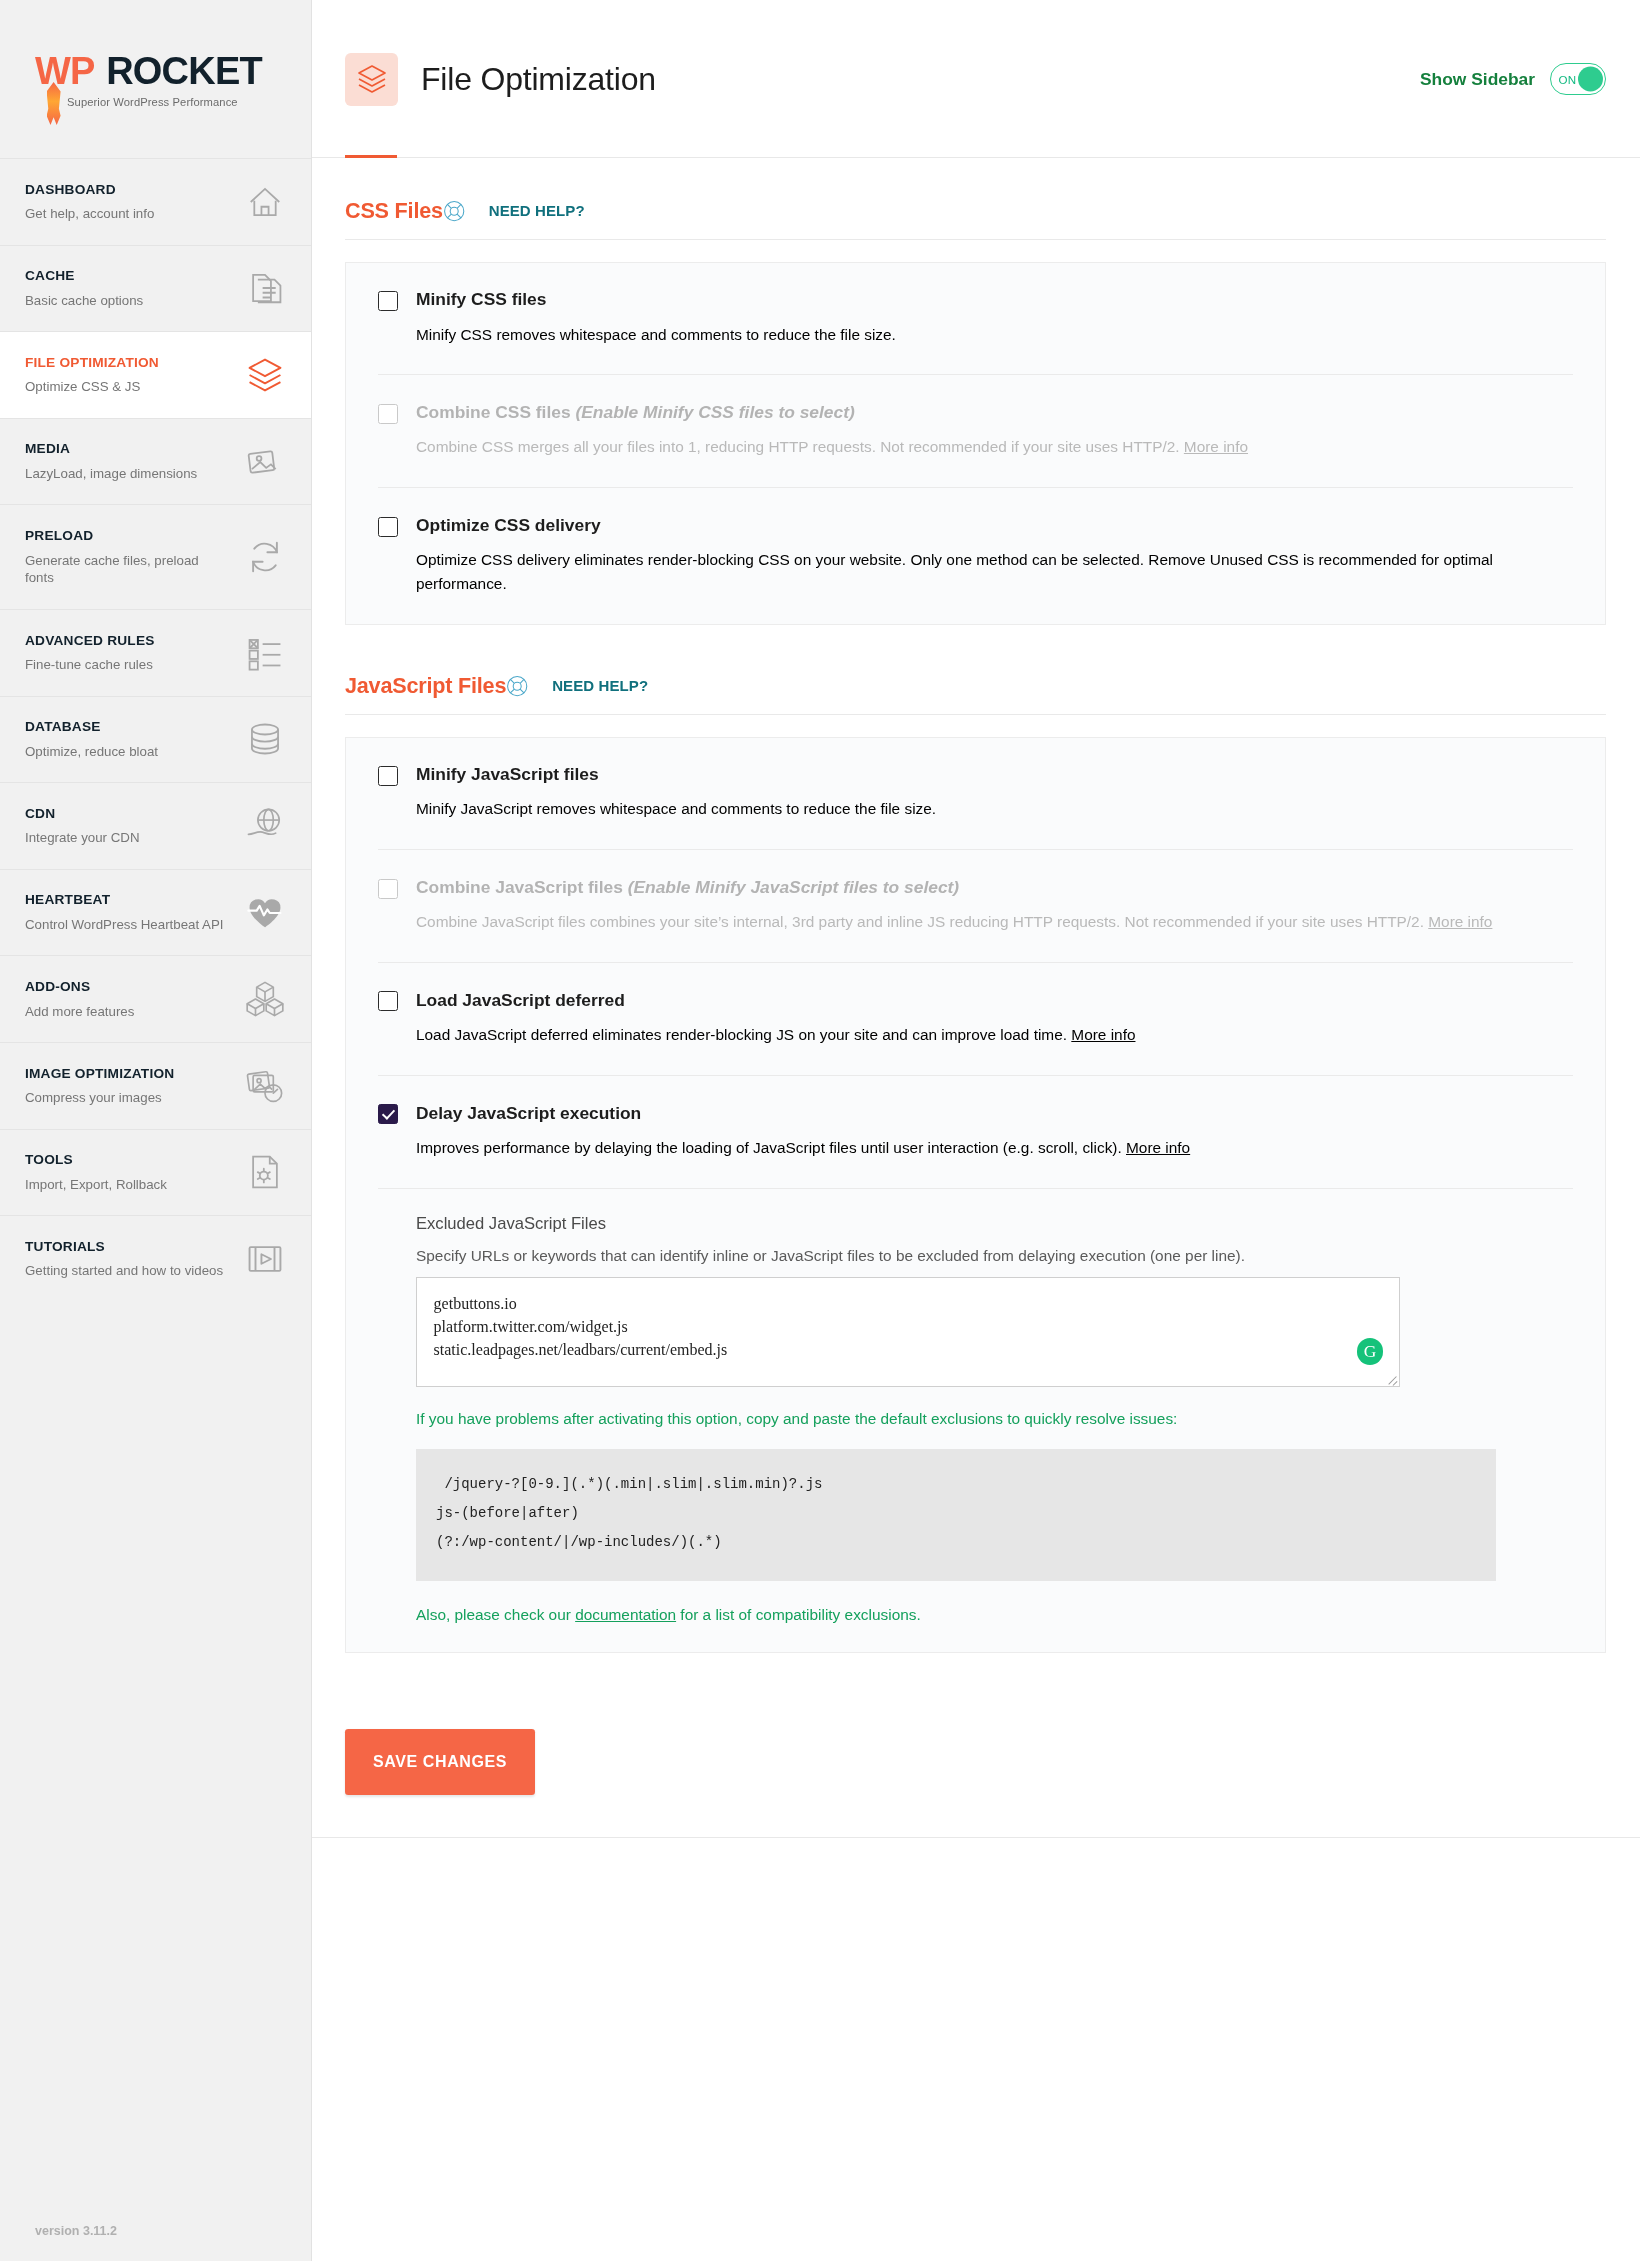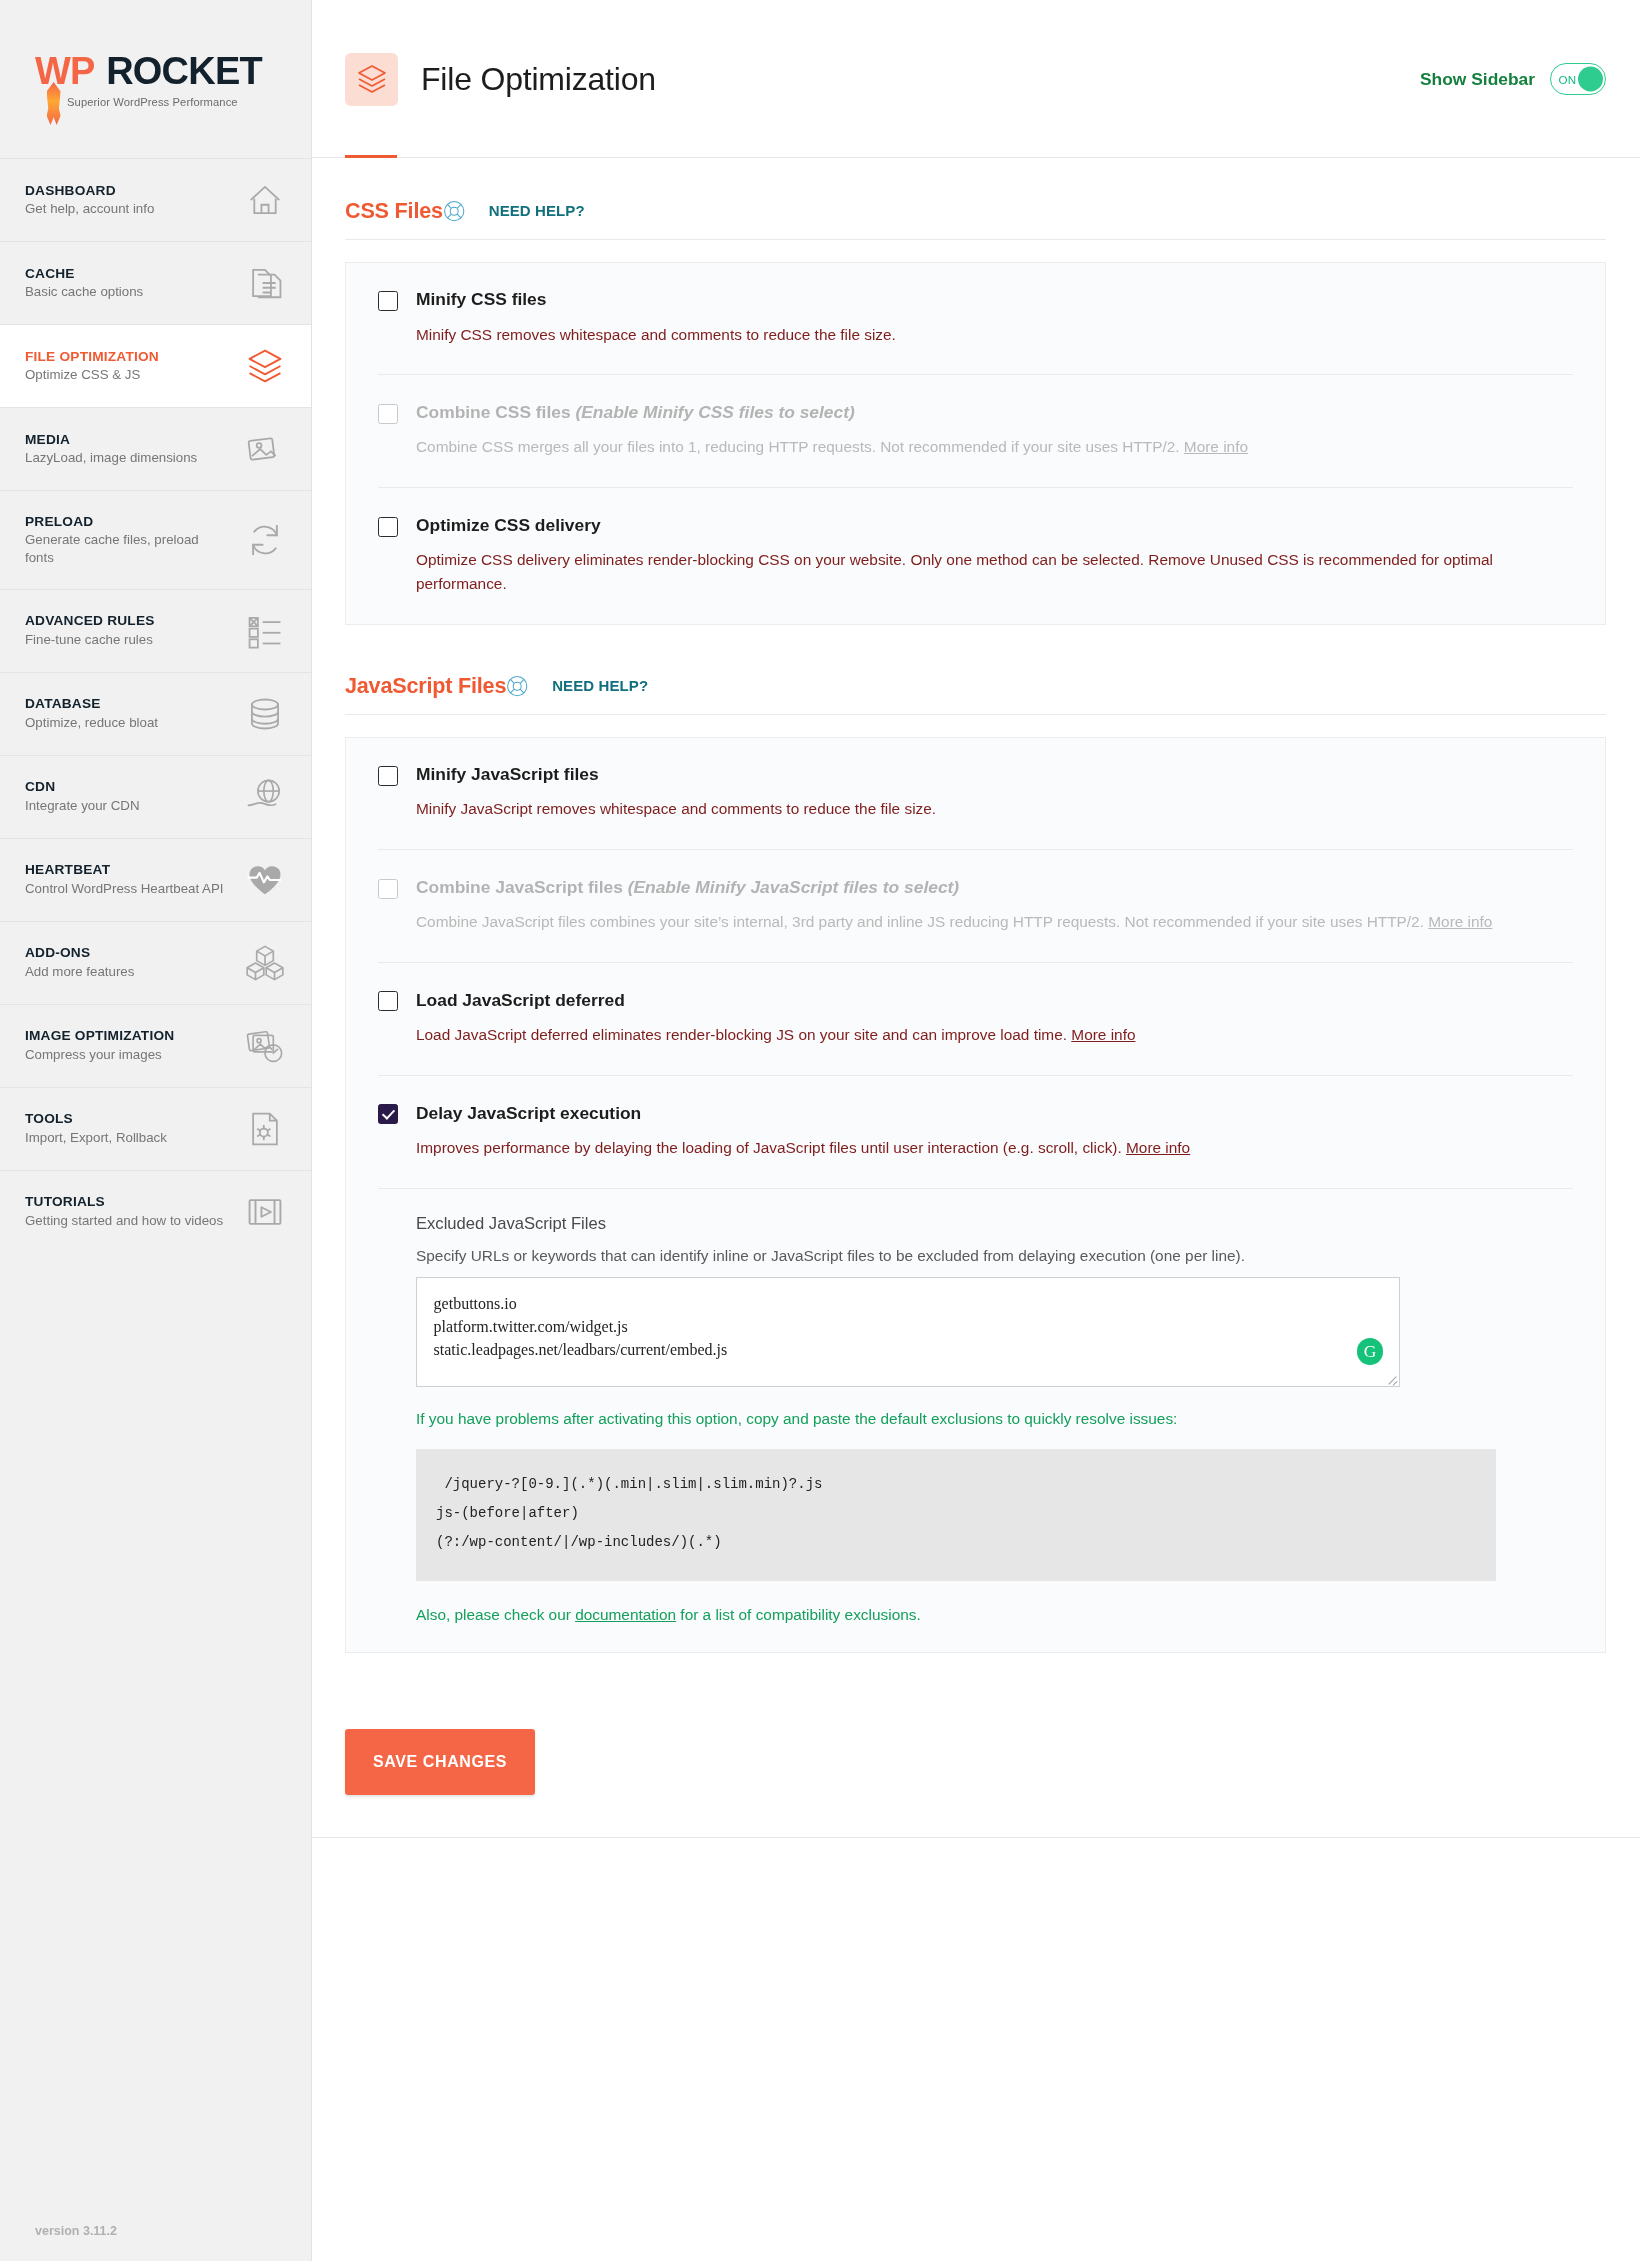--- a/index.html
+++ b/index.html
@@ -91,21 +91,21 @@
     font-weight: 700;
     color: #12212c;
     letter-spacing: 0.2px;
     line-height: 1.35;
   }
   .nav-item.active .nav-title { color: #f05a33; }
   .nav-desc {
     font-size: 13.3px;
     color: #767676;
     line-height: 1.35;
-    margin-top: 0;
+    margin-top: 6px;
   }
   .nav-icon {
     width: 38px;
     height: 38px;
     flex: 0 0 38px;
     display: flex;
     align-items: center;
     justify-content: center;
     color: #a9a9a9;
   }
@@ -288,21 +288,21 @@
     color: #1d1d1d;
     line-height: 1.25;
   }
   .opt-label .hint {
     font-weight: 700;
     font-style: italic;
   }
   .opt-row.disabled .opt-label { color: #b3b3b3; }
   .opt-desc {
     font-size: 15.4px;
-    color: #7f1d1d;
+    color: #000000;
     line-height: 1.55;
     margin: 11.6px 0 0 38px;
     max-width: 1117px;
   }
   .opt-row.disabled .opt-desc { color: #b9b9b9; }
   .opt-desc a {
     color: inherit;
     text-decoration: underline;
   }
 

